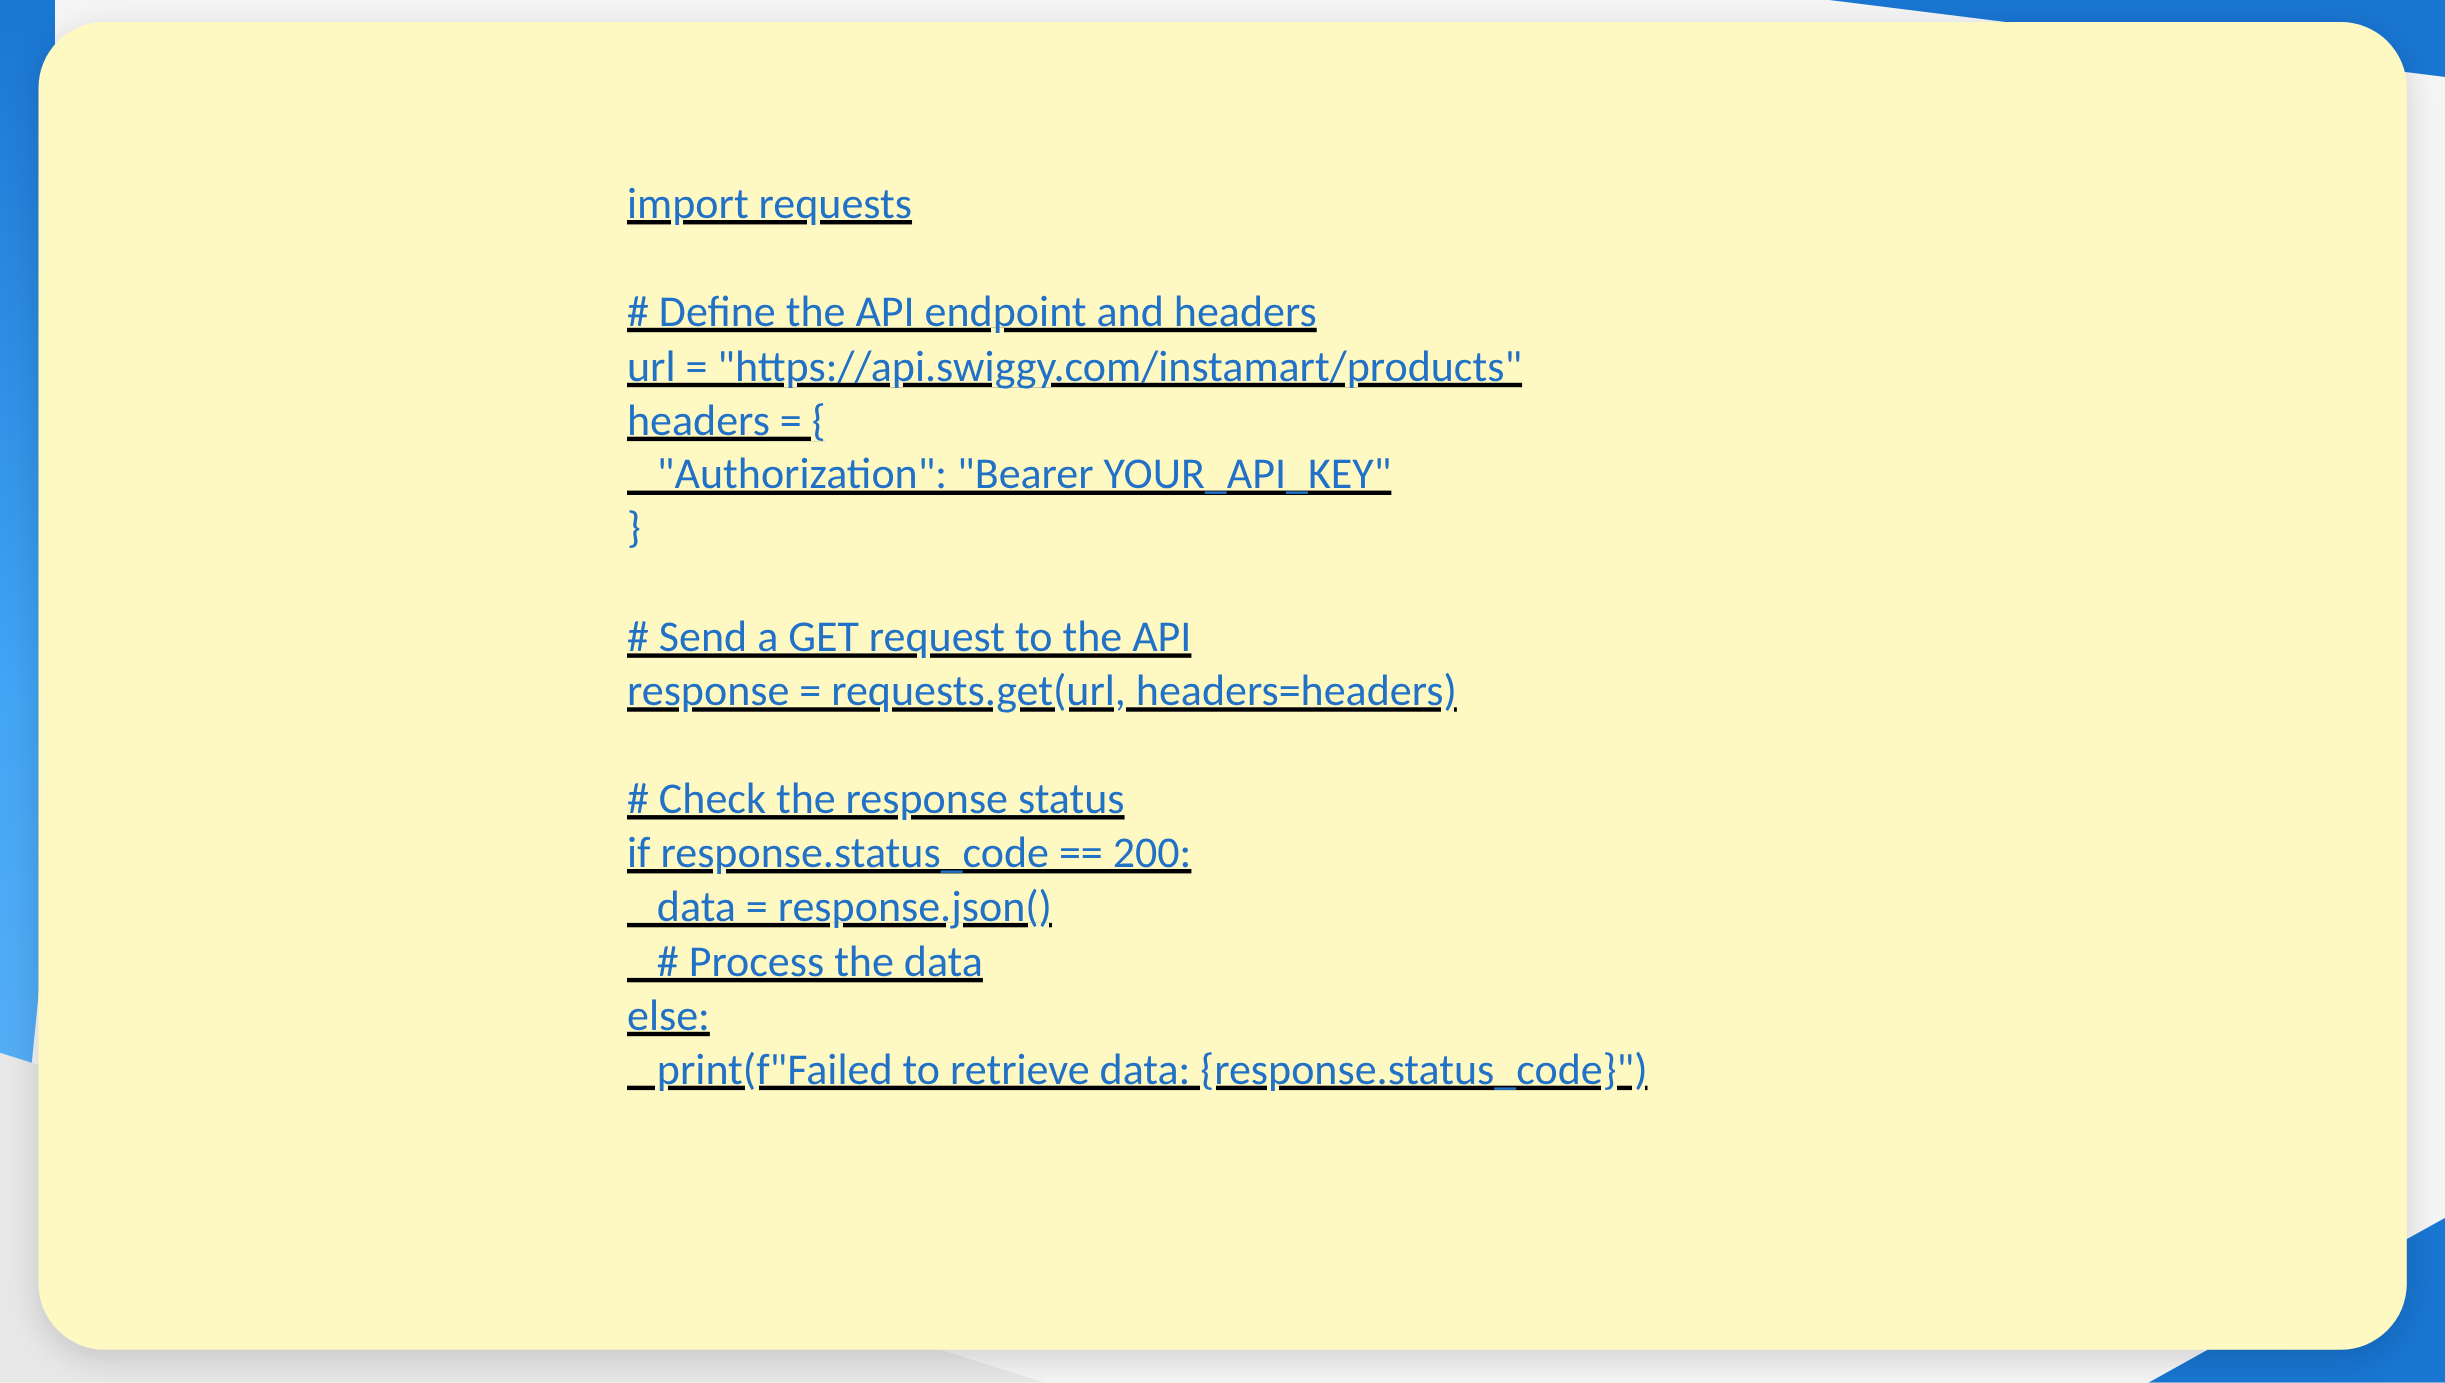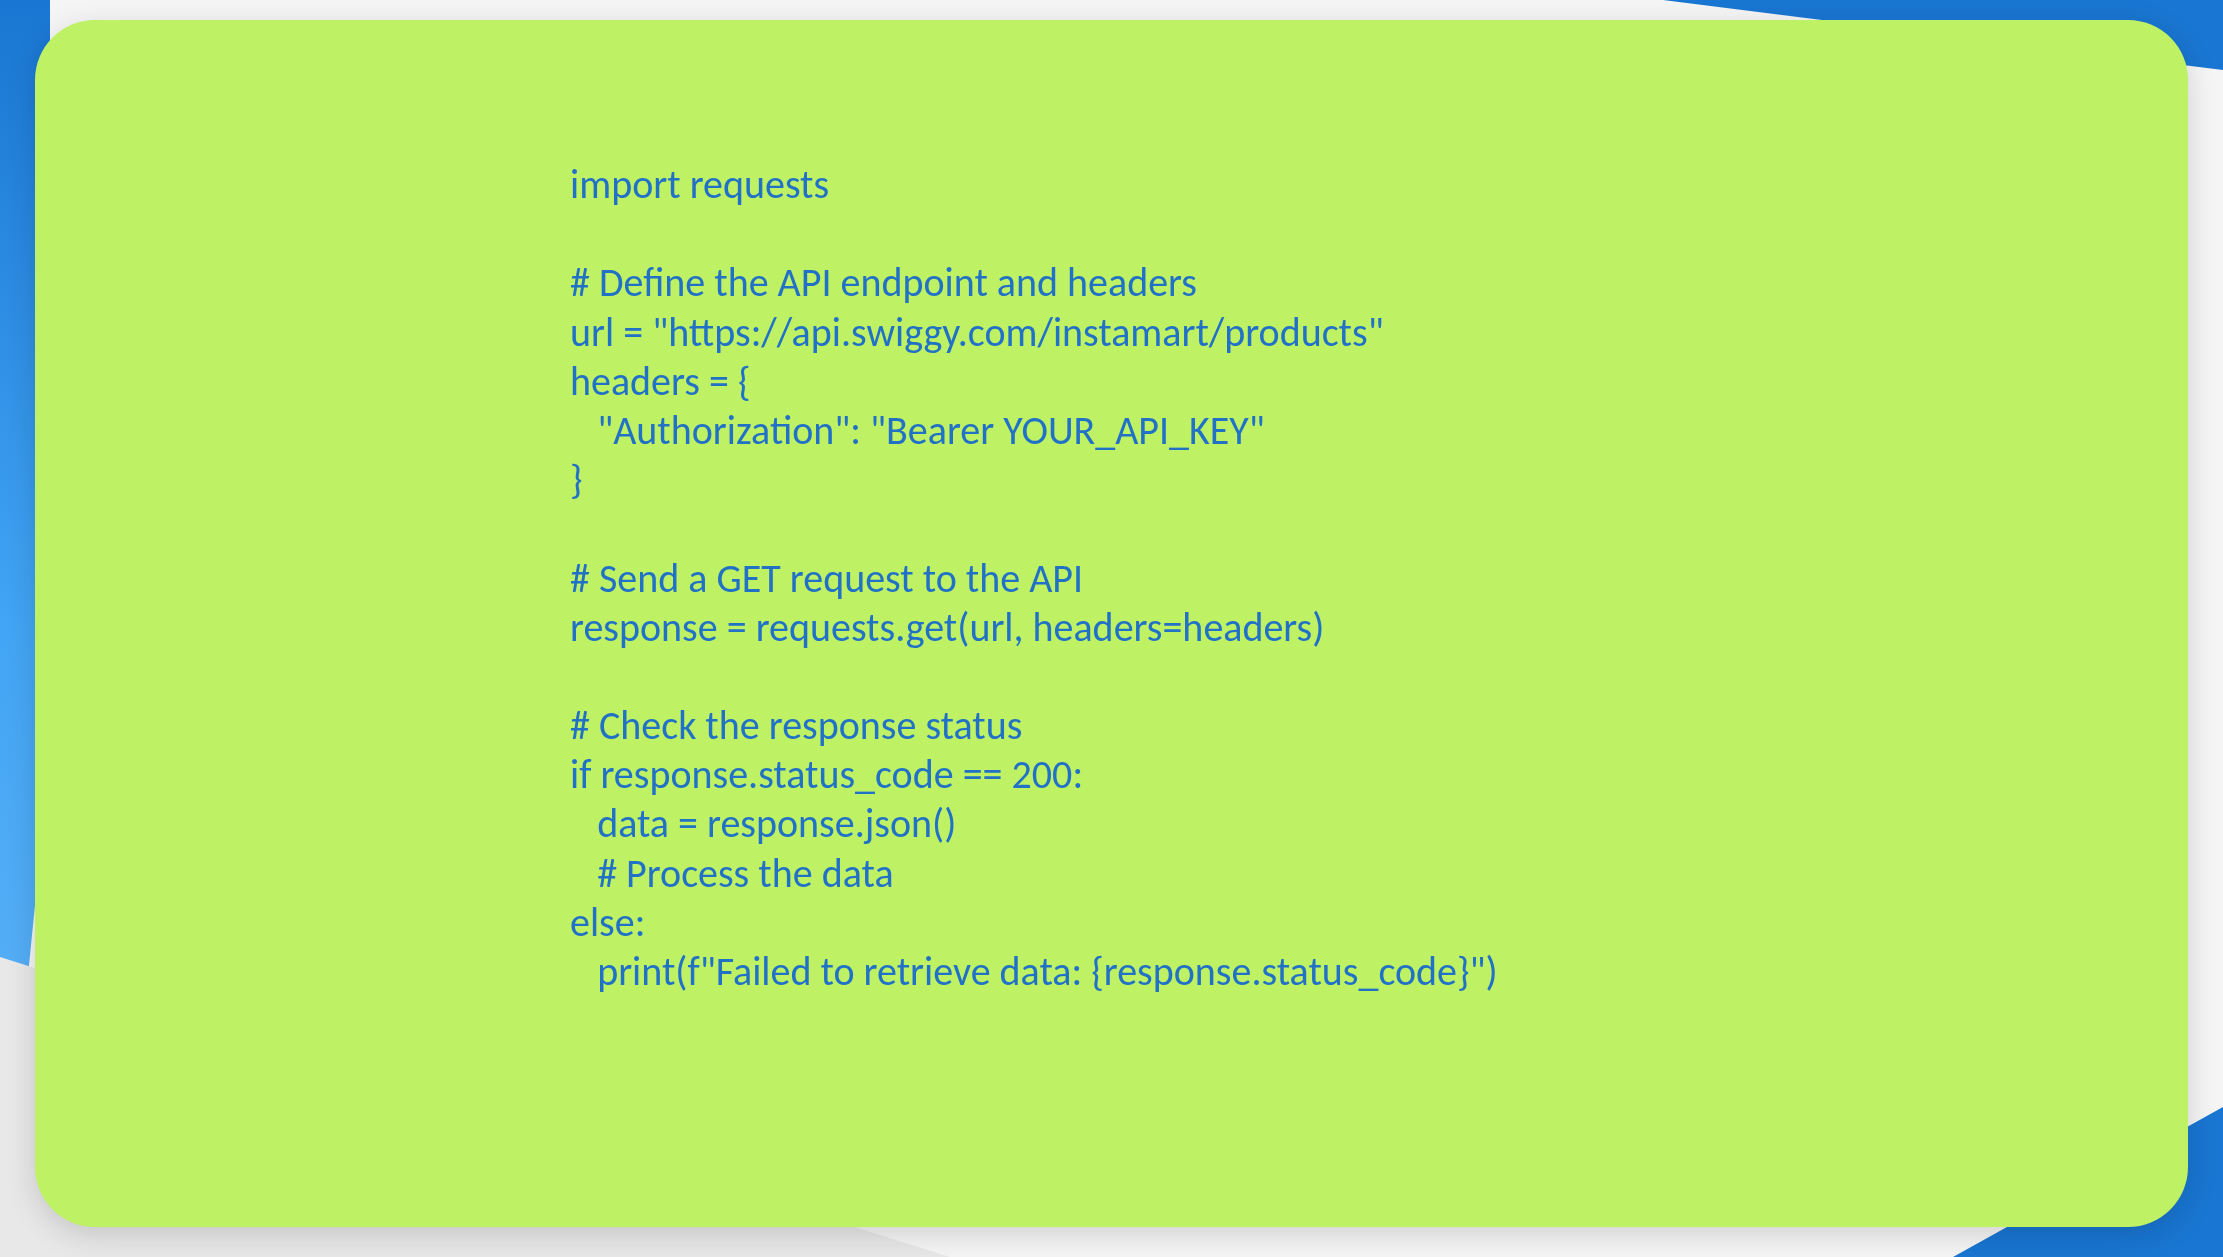--- a/index.html
+++ b/index.html
@@ -58,24 +58,25 @@
       border-width: 0 0 150px 270px;
       border-color: transparent transparent #1976d2 transparent;
     }
 
     .card {
       position: absolute;
       left: 35px;
       top: 20px;
       right: 35px;
       bottom: 30px;
-      background: #bef264;
+      background: #fef9c3;
       border-radius: 60px;
       box-shadow: 0 8px 30px rgba(0,0,0,0.15);
       padding: 140px 540px 100px 535px;
+      text-decoration: underline;
     }
 
     .code-block {
       font-family: 'Segoe UI', Calibri, Arial, sans-serif;
       font-size: 40px;
       line-height: 1.23;
       color: #2171c7;
       white-space: pre;
       font-weight: 400;
     }

